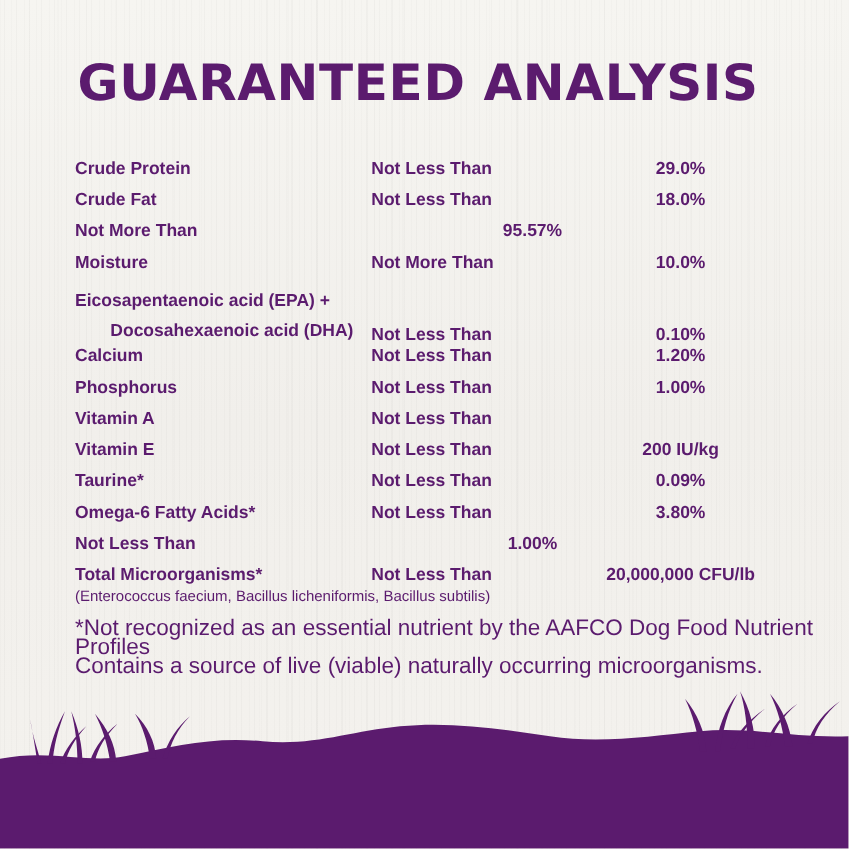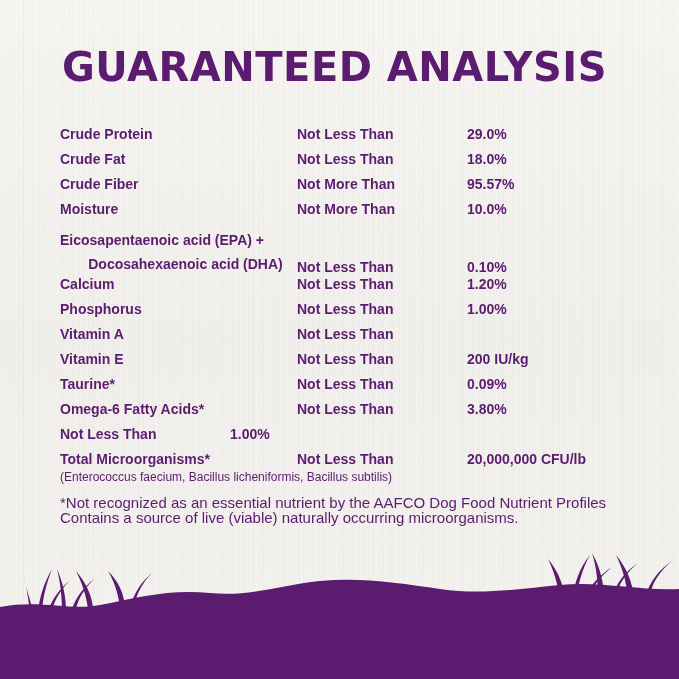--- a/index.html
+++ b/index.html
@@ -64,21 +64,21 @@
     flex: 0 0 237px;
     white-space: nowrap;
   }
   .row .qualifier {
     width: 170px;
     flex: 0 0 170px;
     white-space: nowrap;
   }
   .row .value {
     flex: 1 1 auto;
-    text-align: left;
+    text-align: center;
     white-space: nowrap;
   }
   .row.two-line {
     height: 50px;
     align-items: flex-end;
   }
   .row.two-line .nutrient {
     line-height: 24px;
     white-space: normal;
   }
@@ -95,21 +95,21 @@
     position: absolute;
     left: 60px;
     top: 470px;
     font-size: 12px;
     color: #5b1b6e;
   }
   .footnotes {
     position: absolute;
     left: 60px;
     top: 495px;
-    font-size: 15px;
+    font-size: 18px;
     color: #5b1b6e;
     line-height: 15px;
   }
   .grass {
     position: absolute;
     left: 0;
     bottom: 0;
     width: 679px;
     height: 160px;
   }
@@ -129,21 +129,20 @@
       <span class="value">29.0%</span>
     </div>
 
     <div class="row">
       <span class="nutrient">Crude Fat</span>
       <span class="qualifier">Not Less Than</span>
       <span class="value">18.0%</span>
     </div>
 
     <div class="row">
-      <span class="nutrient">Crude Fiber</span>
       <span class="qualifier">Not More Than</span>
       <span class="value">95.57%</span>
     </div>
 
     <div class="row">
       <span class="nutrient">Moisture</span>
       <span class="qualifier">Not More Than</span>
       <span class="value">10.0%</span>
     </div>
 

